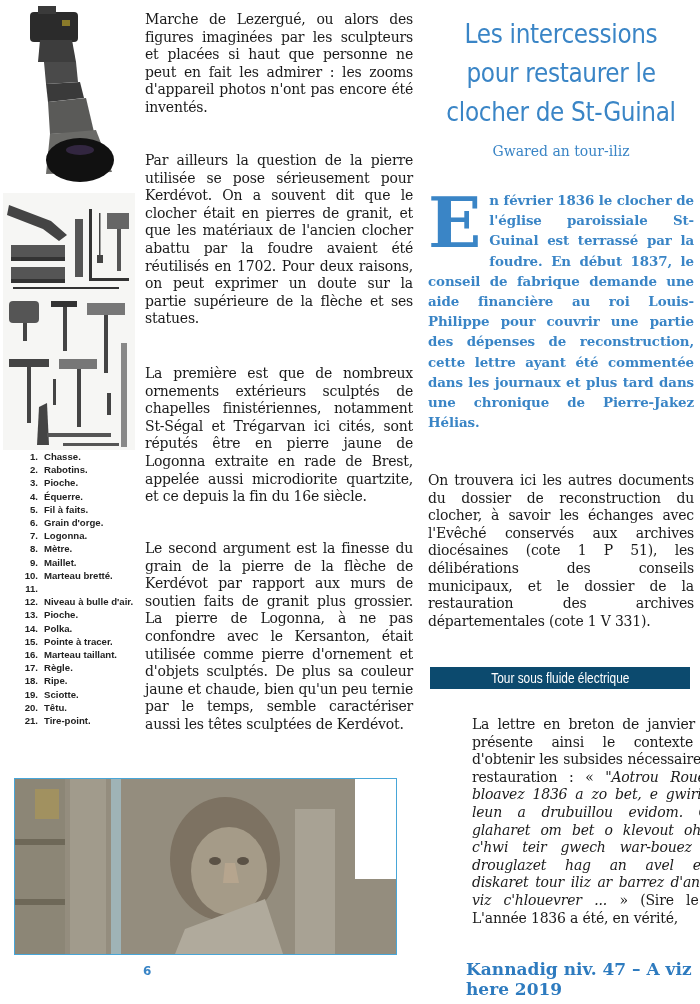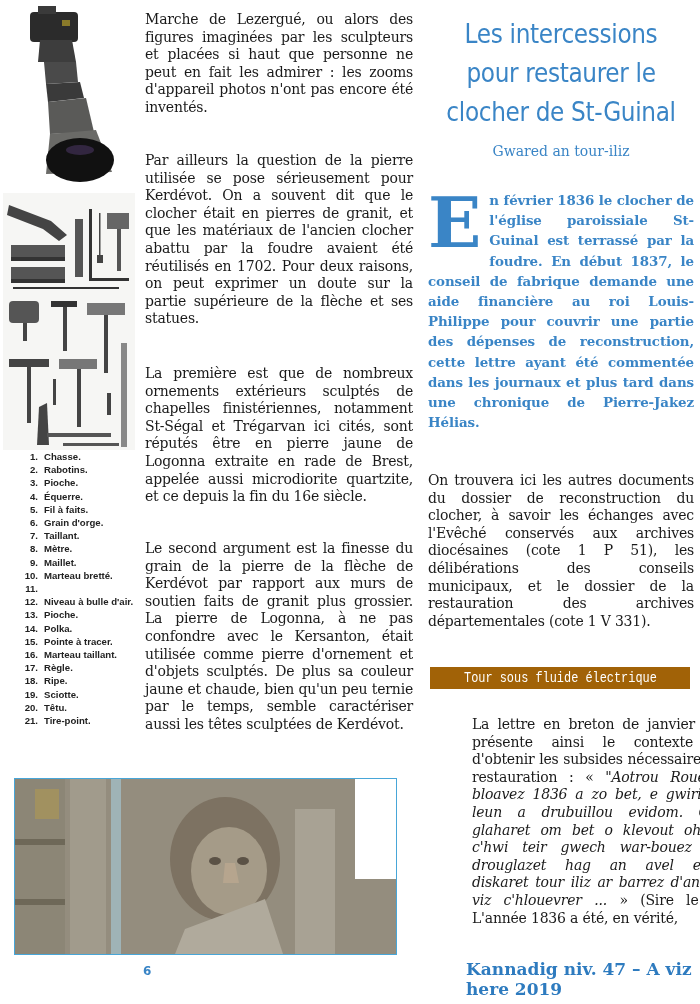--- a/index.html
+++ b/index.html
@@ -30,22 +30,22 @@
   .subtitle {
     left: 425px; top: 143px; width: 272px; text-align: center; color: #3a85c6;
     font-family: "DejaVu Serif", serif; font-size: 14px;
   }
   .intro { color: #3a85c6; font-weight: bold; font-size: 13.4px; line-height: 20.2px; letter-spacing: -0.1px; }
   .dropcap {
     float: left; font-family: "DejaVu Serif", serif; font-weight: bold; color: #3a85c6;
     font-size: 70px; line-height: 58px; margin: 4px 8px 0 0; height: 60px;
   }
   .section-bar {
-    left: 430px; top: 667px; width: 260px; height: 22px; background: #a16207; color: #fff;
-    text-align: center; font-family: Liberation Mono, monospace; font-size: 14px; line-height: 22px;
+    left: 430px; top: 667px; width: 260px; height: 22px; background: #0c4a6e; color: #fff;
+    text-align: center; font-family: Liberation Sans, sans-serif; font-size: 14px; line-height: 22px;
   }
   .section-bar span { display: inline-block; transform: scaleX(0.85); }
   .photo {
     left: 14px; top: 778px; width: 381px; height: 175px; border: 1.5px solid #48a6d8; overflow: hidden;
     background: linear-gradient(180deg, #a29c8d 0%, #8f8878 40%, #7c7566 100%);
   }
   .page-num { left: 143px; top: 964px; color: #3a85c6; font-family: "DejaVu Sans", sans-serif; font-weight: bold; font-size: 12px; }
   .footer { left: 466px; top: 959px; color: #2e7bbf; font-family: "DejaVu Serif", serif; font-weight: bold; font-size: 17px; }
   em.br { font-style: italic; }
 </style>
@@ -122,21 +122,21 @@
     <div class="row">
       <span class="num">5.</span>
       <span class="lbl">Fil à faits.</span>
     </div>
     <div class="row">
       <span class="num">6.</span>
       <span class="lbl">Grain d'orge.</span>
     </div>
     <div class="row">
       <span class="num">7.</span>
-      <span class="lbl">Taillant.</span>
+      <span class="lbl">Logonna.</span>
     </div>
     <div class="row">
       <span class="num">8.</span>
       <span class="lbl">Mètre.</span>
     </div>
     <div class="row">
       <span class="num">9.</span>
       <span class="lbl">Maillet.</span>
     </div>
     <div class="row">

